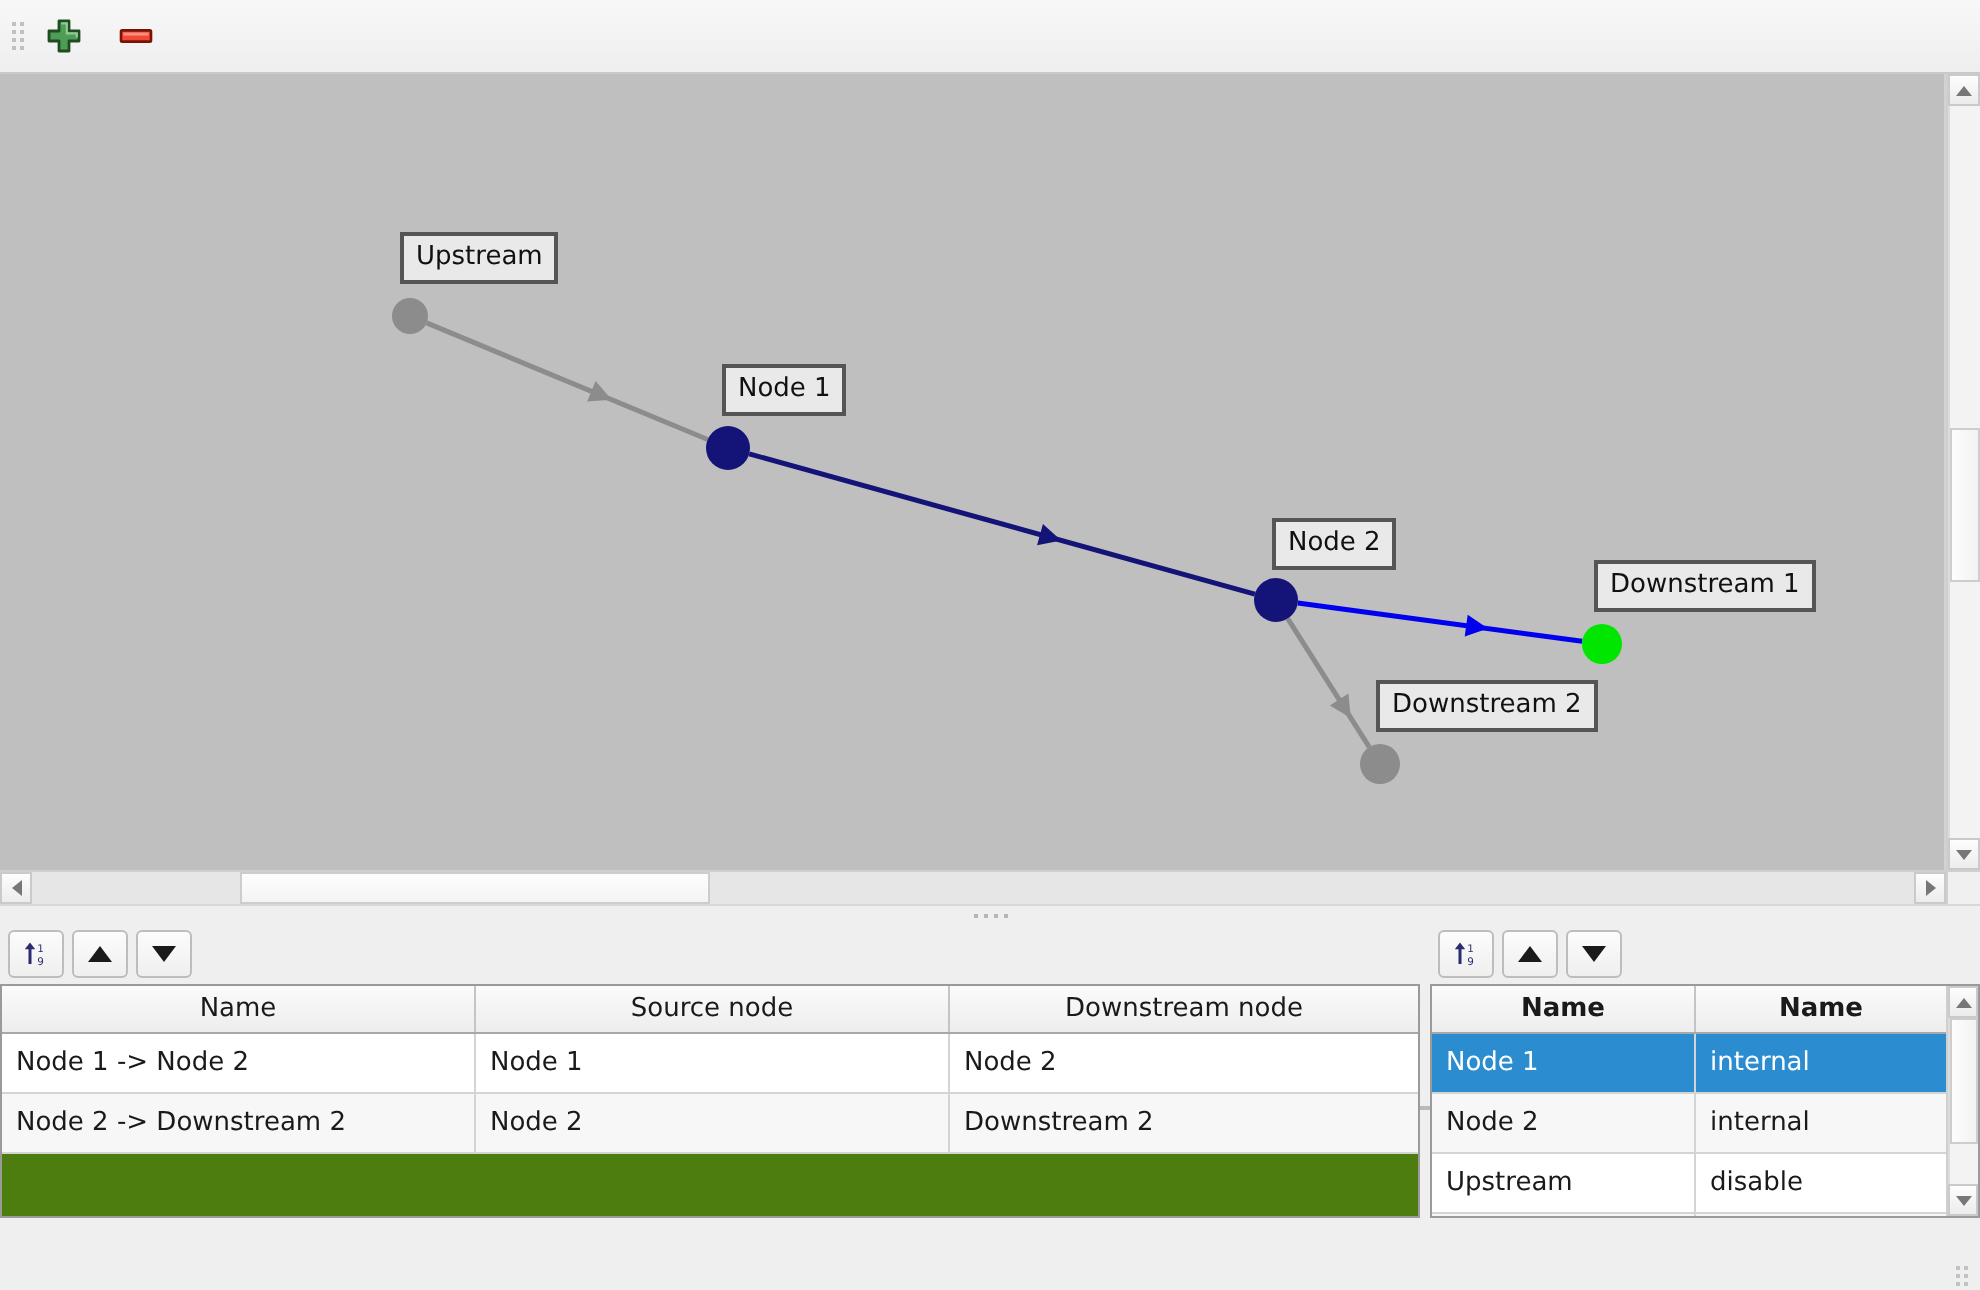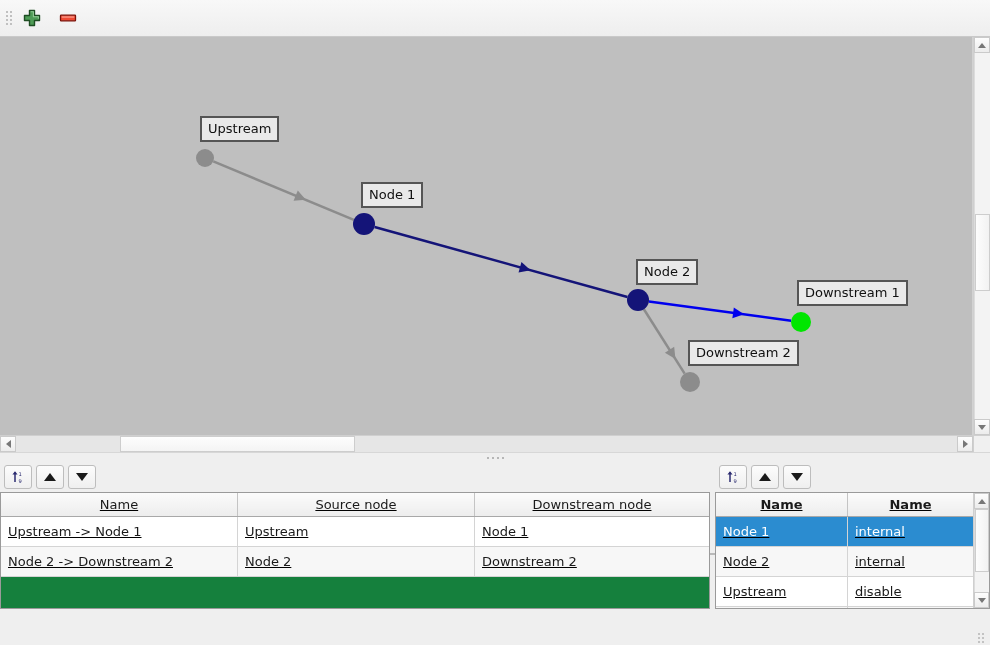--- a/index.html
+++ b/index.html
@@ -180,23 +180,22 @@
   .pbtn .tri-up2   { width:0;height:0;border-left:6px solid transparent;border-right:6px solid transparent;border-bottom:8px solid #1a1a1a;}
   .pbtn .tri-down2 { width:0;height:0;border-left:6px solid transparent;border-right:6px solid transparent;border-top:8px solid #1a1a1a;}
 
   
   .table-wrap {
     flex:1;
     display:flex;
     overflow:hidden;
     border: 1px solid #9a9a9a;
     margin: 0 0 13px 0;
-    background:#15803d;
+    background:#4d7c0f;
     box-sizing:border-box;
-    text-decoration:underline;
   }
   .table-inner { flex:1; overflow:hidden; }
   table {
     width:100%;
     border-collapse: collapse;
     table-layout: fixed;
     font-size: 13px;
   }
   thead th {
     background: linear-gradient(to bottom,#fbfbfb,#ededed);
@@ -347,23 +346,23 @@
           <table>
             <thead>
               <tr id="edges-head-row">
                   <th style="width: 236px;">Name</th>
                   <th style="width: 236px;">Source node</th>
                   <th>Downstream node</th>
                 </tr>
             </thead>
             <tbody id="edges-body">
                 <tr>
-                  <td>Upstream -&gt; Node 1</td>
-                  <td>Upstream</td>
+                  <td>Node 1 -&gt; Node 2</td>
                   <td>Node 1</td>
+                  <td>Node 2</td>
                 </tr>
                 <tr>
                   <td>Node 2 -&gt; Downstream 2</td>
                   <td>Node 2</td>
                   <td>Downstream 2</td>
                 </tr>
               </tbody>
           </table>
         </div>
       </div>

